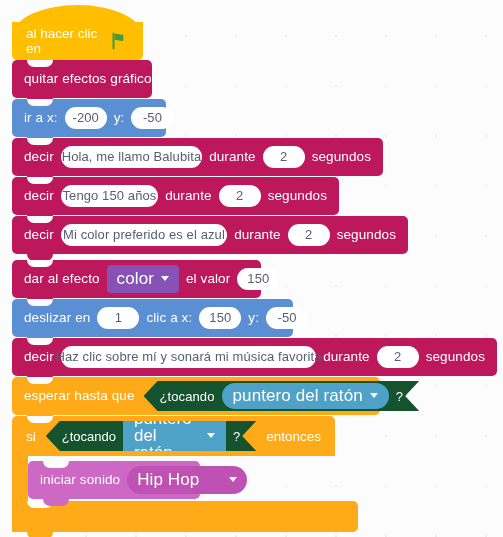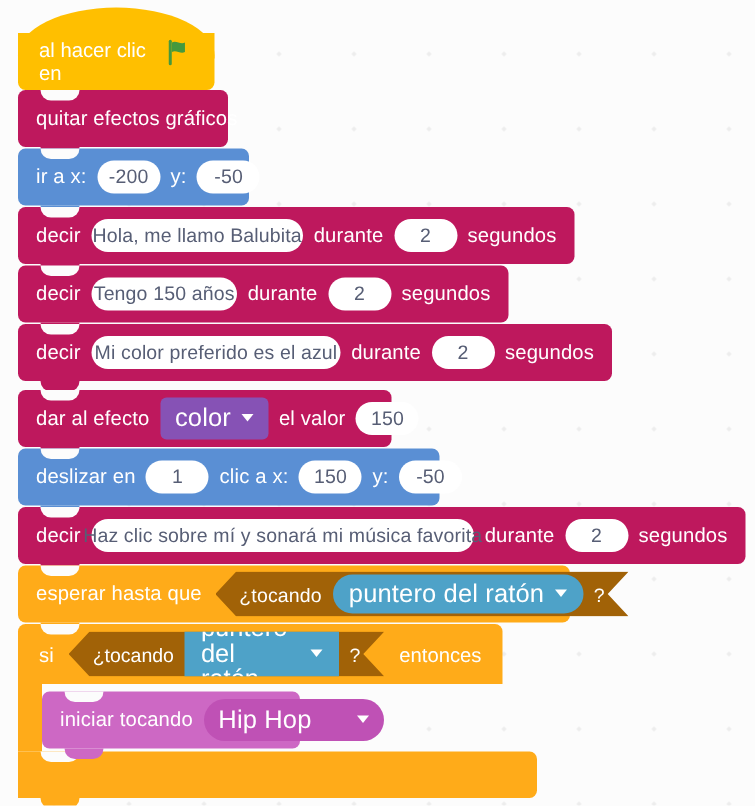--- a/index.html
+++ b/index.html
@@ -87,20 +87,21 @@
     left: 0;
     top: -17px;
     width: 100%;
     height: 34px;
     background: inherit;
     border-radius: 70px 70px 0 0 / 34px 34px 0 0;
   }
   .hat .hat-inner {
     position: relative;
     display: flex;
+    align-items: center;
     gap: 8px;
     z-index: 2;
   }
   .hat::after {
     content: "";
     position: absolute;
     left: 15px;
     bottom: -6.5px;
     width: 26px;
     height: 7px;
@@ -141,21 +142,21 @@
     width: 0; height: 0;
     border-left: 4.5px solid transparent;
     border-right: 4.5px solid transparent;
     border-top: 5px solid #ffffff;
     display: inline-block;
   }
 
   
   .bool {
     position: relative;
-    background: #a16207;
+    background: #14532d;
     color: #ffffff;
     font-size: 13px;
     height: 30px;
     display: inline-flex;
     align-items: center;
     gap: 7px;
     padding: 0 16px;
     clip-path: polygon(14px 0, 100% 0, calc(100% - 14px) 50%, 100% 100%, 14px 100%, 0 50%);
   }
   .bool .dropdown { border-radius: 15px; padding: 4px 11px 5px; }
@@ -317,20 +318,20 @@
         </span>
         <span>?</span>
       </span>
       <span class="lbl">entonces</span>
     </div>
     <div class="c-arm c-control"></div>
     <div class="c-bottom c-control" style="width:346px;"></div>
   </div>
 
   <div class="block stack c-sound" style="left:28px; top:461px; width:172px;">
-    <span class="lbl">iniciar tocando</span>
+    <span class="lbl">iniciar sonido</span>
     <span class="dropdown dd-sound" style="border-radius:15px;gap:30px;">
       <span>Hip Hop</span>
       <span class="caret"></span>
     </span>
   </div>
 
 </div>
 
 </body></html>

